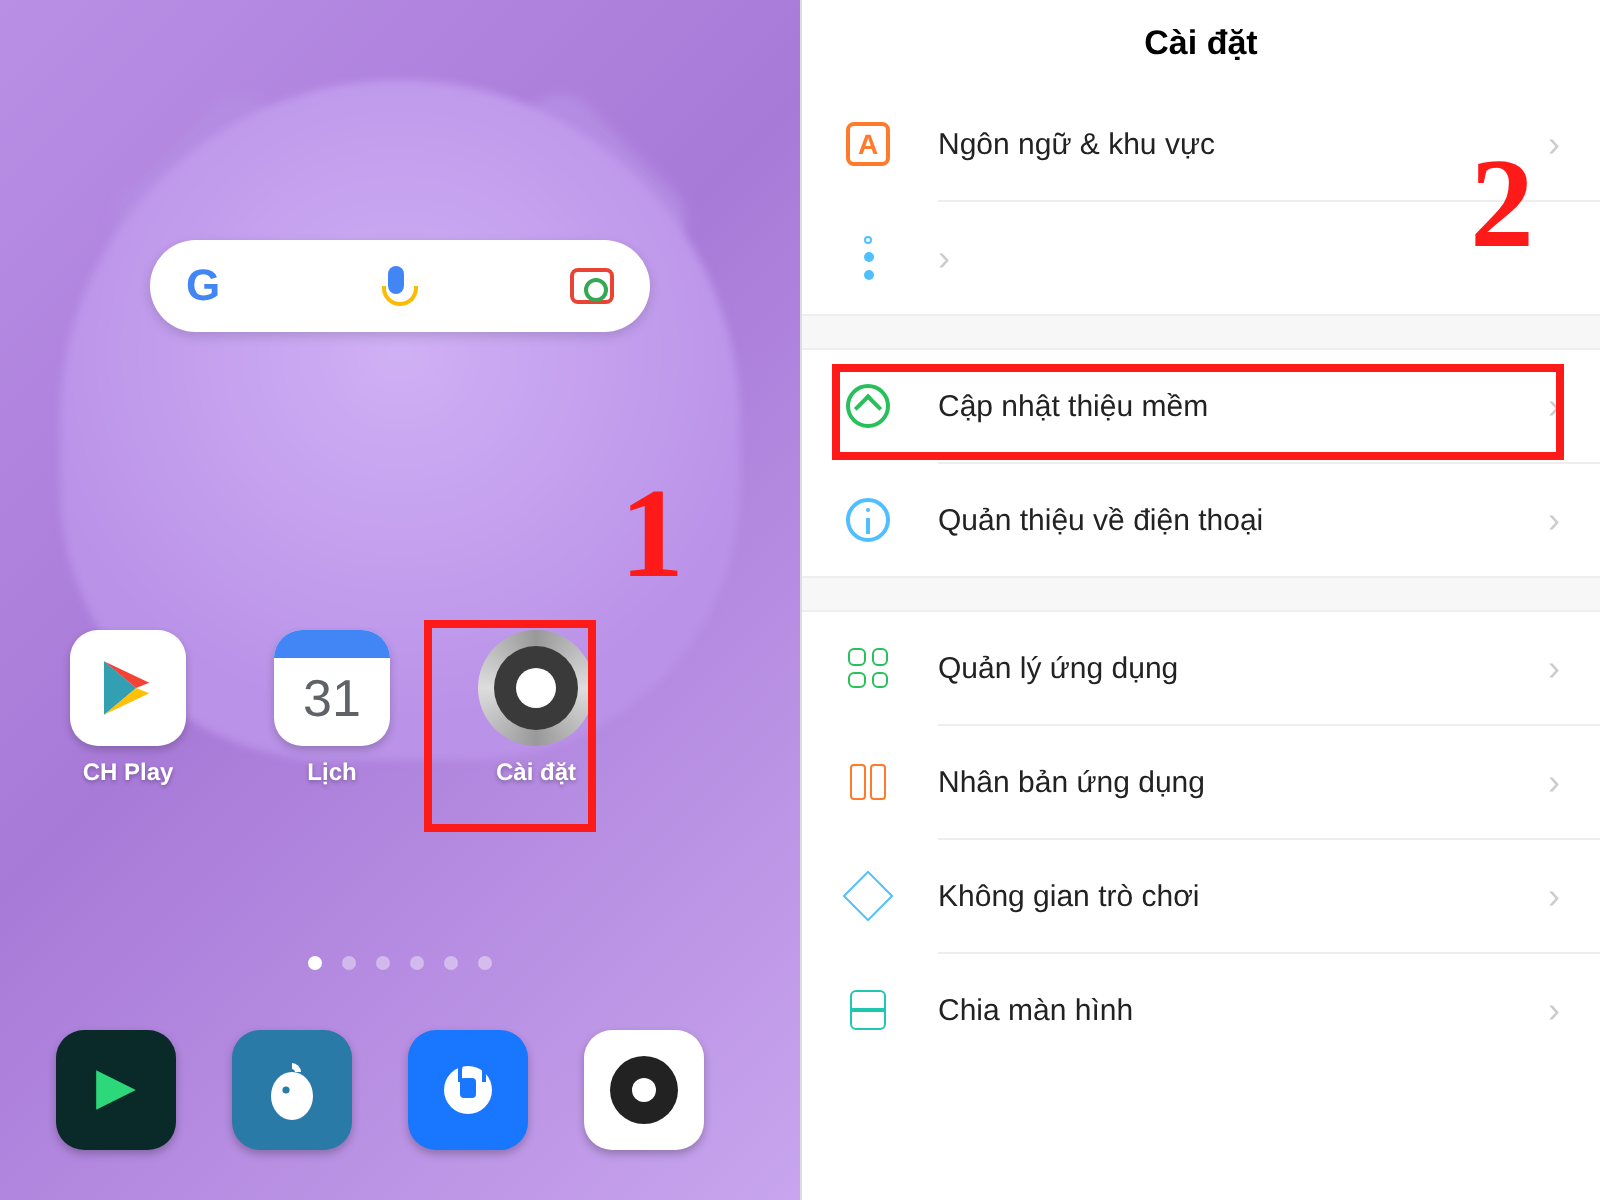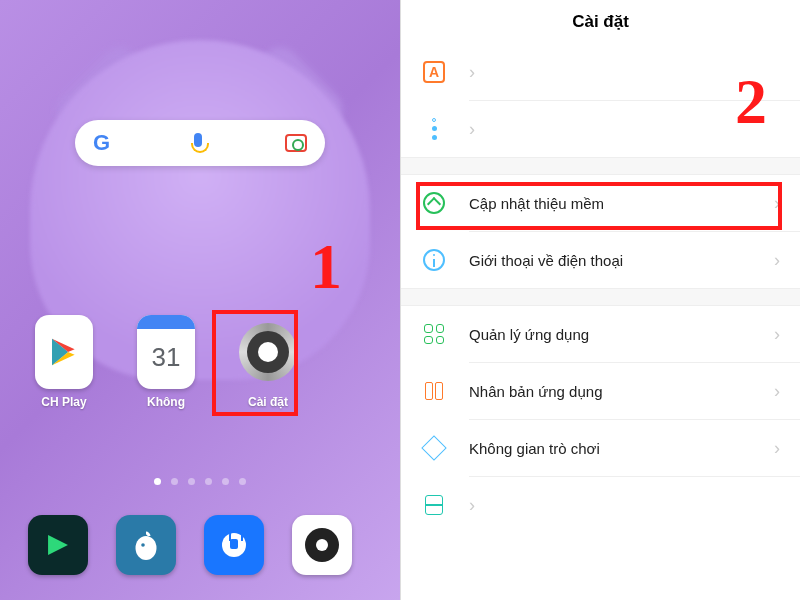--- a/index.html
+++ b/index.html
@@ -31,21 +31,21 @@
   .g-logo span:nth-child(3){color:#FBBC05;} .g-logo span:nth-child(4){color:#4285F4;}
   .g-logo span:nth-child(5){color:#34A853;} .g-logo span:nth-child(6){color:#EA4335;}
   .mic{width:14px;height:20px;position:relative;}
   .mic::before{content:"";position:absolute;left:3px;top:0;width:8px;height:14px;background:#4285F4;border-radius:4px;}
   .mic::after{content:"";position:absolute;left:0;top:10px;width:14px;height:8px;border:2px solid #FBBC05;border-top:none;border-radius:0 0 10px 10px;}
   .cam{width:22px;height:18px;border:2px solid #EA4335;border-radius:4px;position:relative;}
   .cam::after{content:"";position:absolute;left:5px;top:3px;width:8px;height:8px;border:2px solid #34A853;border-radius:50%;}
 
   .apps{position:absolute; top:315px; left:28px; display:flex; gap:30px;}
   .app{width:72px; text-align:center;}
-  .app .ic{width:58px;height:74px;border-radius:14px;margin:0 auto 6px;background:#fff;display:flex;align-items:center;justify-content:center;position:relative;box-shadow:0 2px 4px rgba(0,0,0,.2);}
+  .app .ic{width:58px;height:58px;border-radius:14px;margin:0 auto 6px;background:#fff;display:flex;align-items:center;justify-content:center;position:relative;box-shadow:0 2px 4px rgba(0,0,0,.2);}
   .app .lbl{color:#fff;font-size:12px;text-shadow:0 1px 2px rgba(0,0,0,.3);font-weight:bold;}
   .play svg{width:32px;height:32px;}
   .cal{flex-direction:column;}
   .cal-top{position:absolute;top:0;left:0;right:0;height:14px;background:#4285F4;border-radius:14px 14px 0 0;}
   .cal-num{font-size:26px;font-weight:400;color:#5f6368;margin-top:10px;}
   .gear-outer{width:58px;height:58px;border-radius:50%;background:conic-gradient(#999,#ddd,#999,#ddd,#999);padding:8px;}
   .gear-inner{width:100%;height:100%;border-radius:50%;background:#3a3a3a;display:flex;align-items:center;justify-content:center;}
   .gear-dot{width:20px;height:20px;border-radius:50%;background:#fff;}
 
   .hi1{position:absolute;border:4px solid #ff1a1a;}
@@ -123,21 +123,21 @@
             <path fill="#2196F3" d="M6 4v40l24-20z" opacity=".6"></path>
           </svg>
       </div>
       <div class="lbl">CH Play</div>
     </div>
     <div class="app">
       <div class="ic cal">
         <div class="cal-top"></div>
         <div class="cal-num">31</div>
       </div>
-      <div class="lbl">Không</div>
+      <div class="lbl">Lịch</div>
     </div>
     <div class="app">
       <div class="ic" style="background:transparent;box-shadow:none">
         <div class="gear-outer">
             <div class="gear-inner">
               <div class="gear-dot"></div>
             </div>
           </div>
       </div>
       <div class="lbl">Cài đặt</div>
@@ -179,20 +179,21 @@
 </div>
 
 <div class="right">
   <div class="title">Cài đặt</div>
 
   <div class="list">
     <div class="row">
       <div class="ln">
           <div class="ic-lang">A</div>
         </div>
+      <div class="tx">Ngôn ngữ &amp; khu vực</div>
       <div class="chev">›</div>
     </div>
     <div class="sep"></div>
     <div class="row">
       <div class="ln">
           <div class="ic-add">
             <i></i>
             <i></i>
             <i></i>
           </div>
@@ -207,21 +208,21 @@
           <div class="ic-up"></div>
         </div>
       <div class="tx">Cập nhật thiệu mềm</div>
       <div class="chev">›</div>
     </div>
     <div class="sep"></div>
     <div class="row">
       <div class="ln">
           <div class="ic-info"></div>
         </div>
-      <div class="tx">Giới thoại về điện thoại</div>
+      <div class="tx">Quản thiệu về điện thoại</div>
       <div class="chev">›</div>
     </div>
 
     <div class="gap"></div>
 
     <div class="row">
       <div class="ln">
           <div class="ic-grid">
             <i></i>
             <i></i>
@@ -249,19 +250,20 @@
           <div class="ic-game"></div>
         </div>
       <div class="tx">Không gian trò chơi</div>
       <div class="chev">›</div>
     </div>
     <div class="sep"></div>
     <div class="row">
       <div class="ln">
           <div class="ic-split"></div>
         </div>
+      <div class="tx">Chia màn hình</div>
       <div class="chev">›</div>
     </div>
   </div>
 </div>
 
 <div class="hi2"></div>
 <div class="step s2">2</div>
 
 </body></html>

